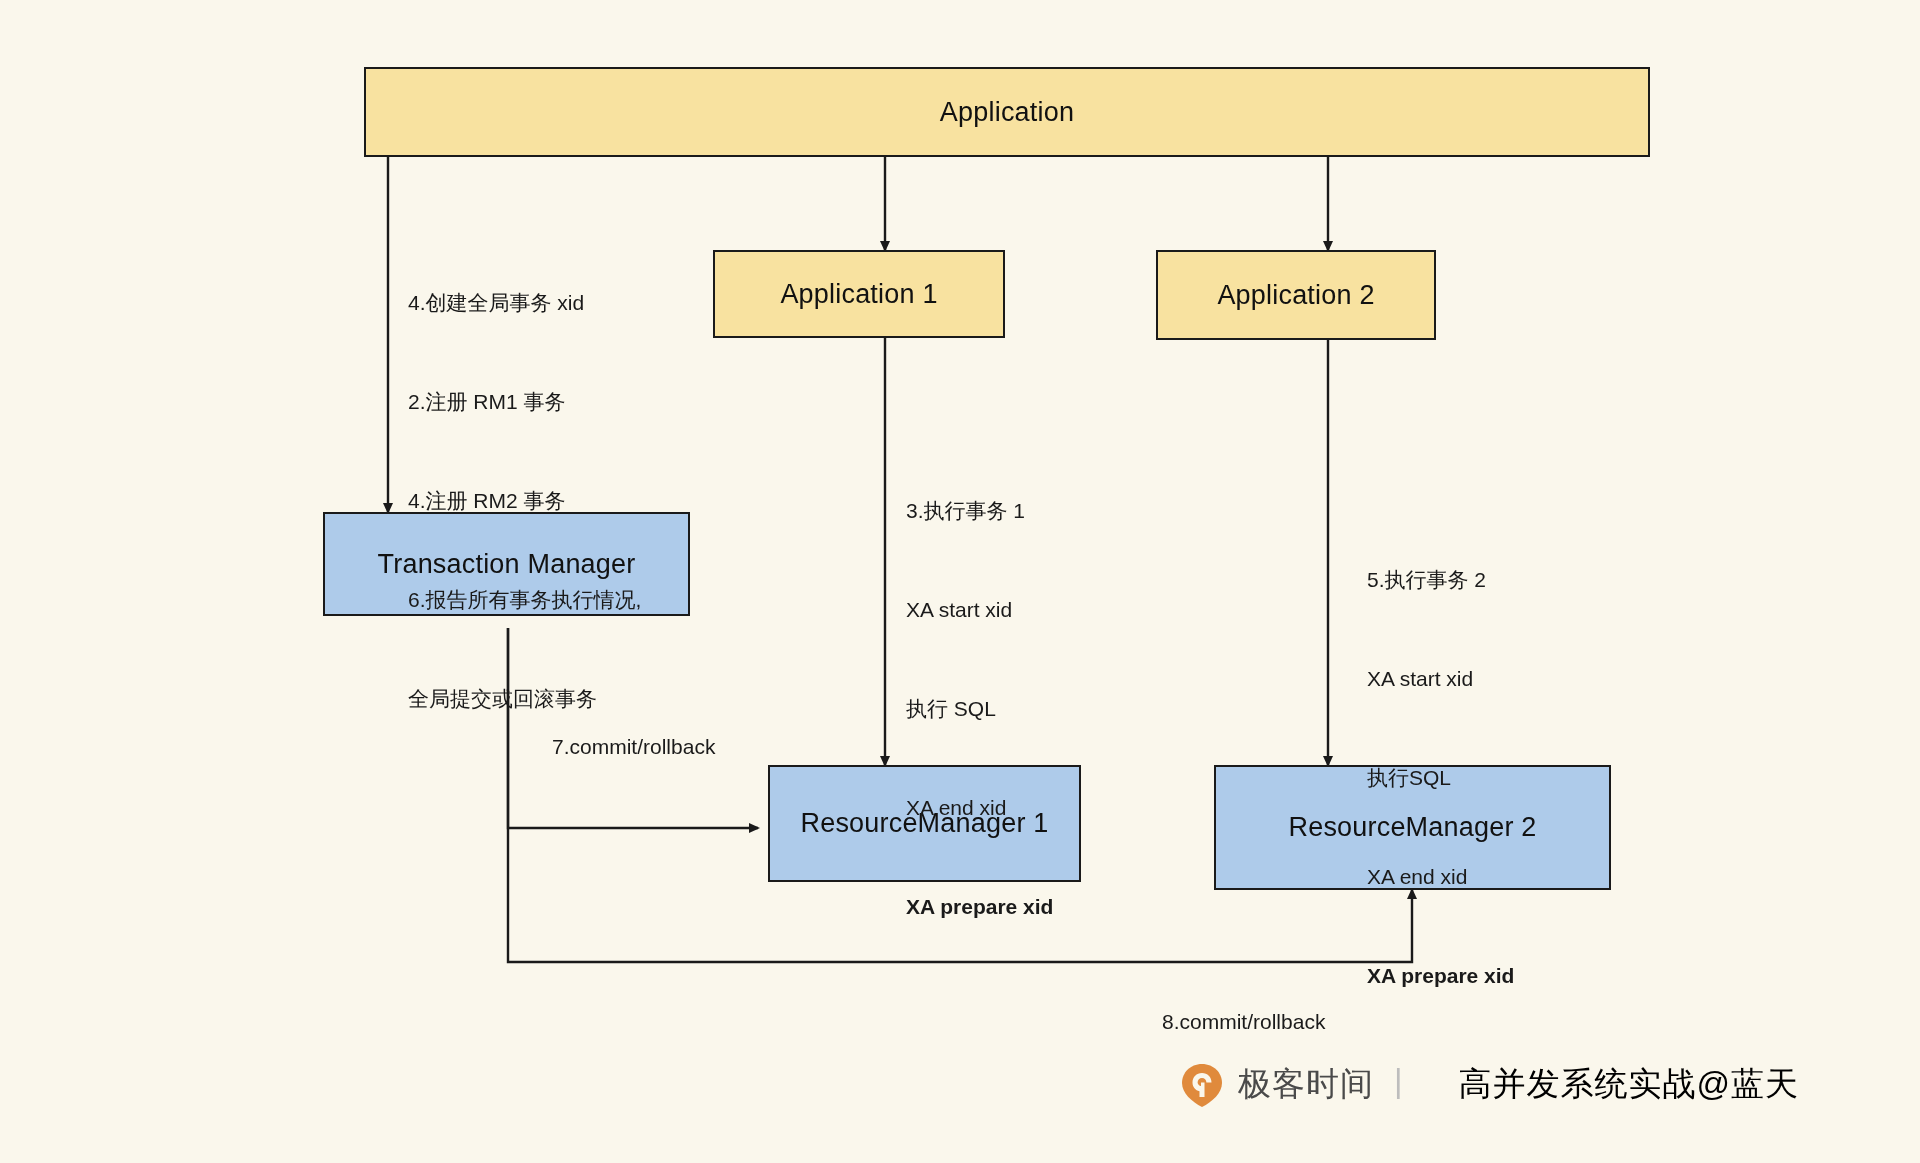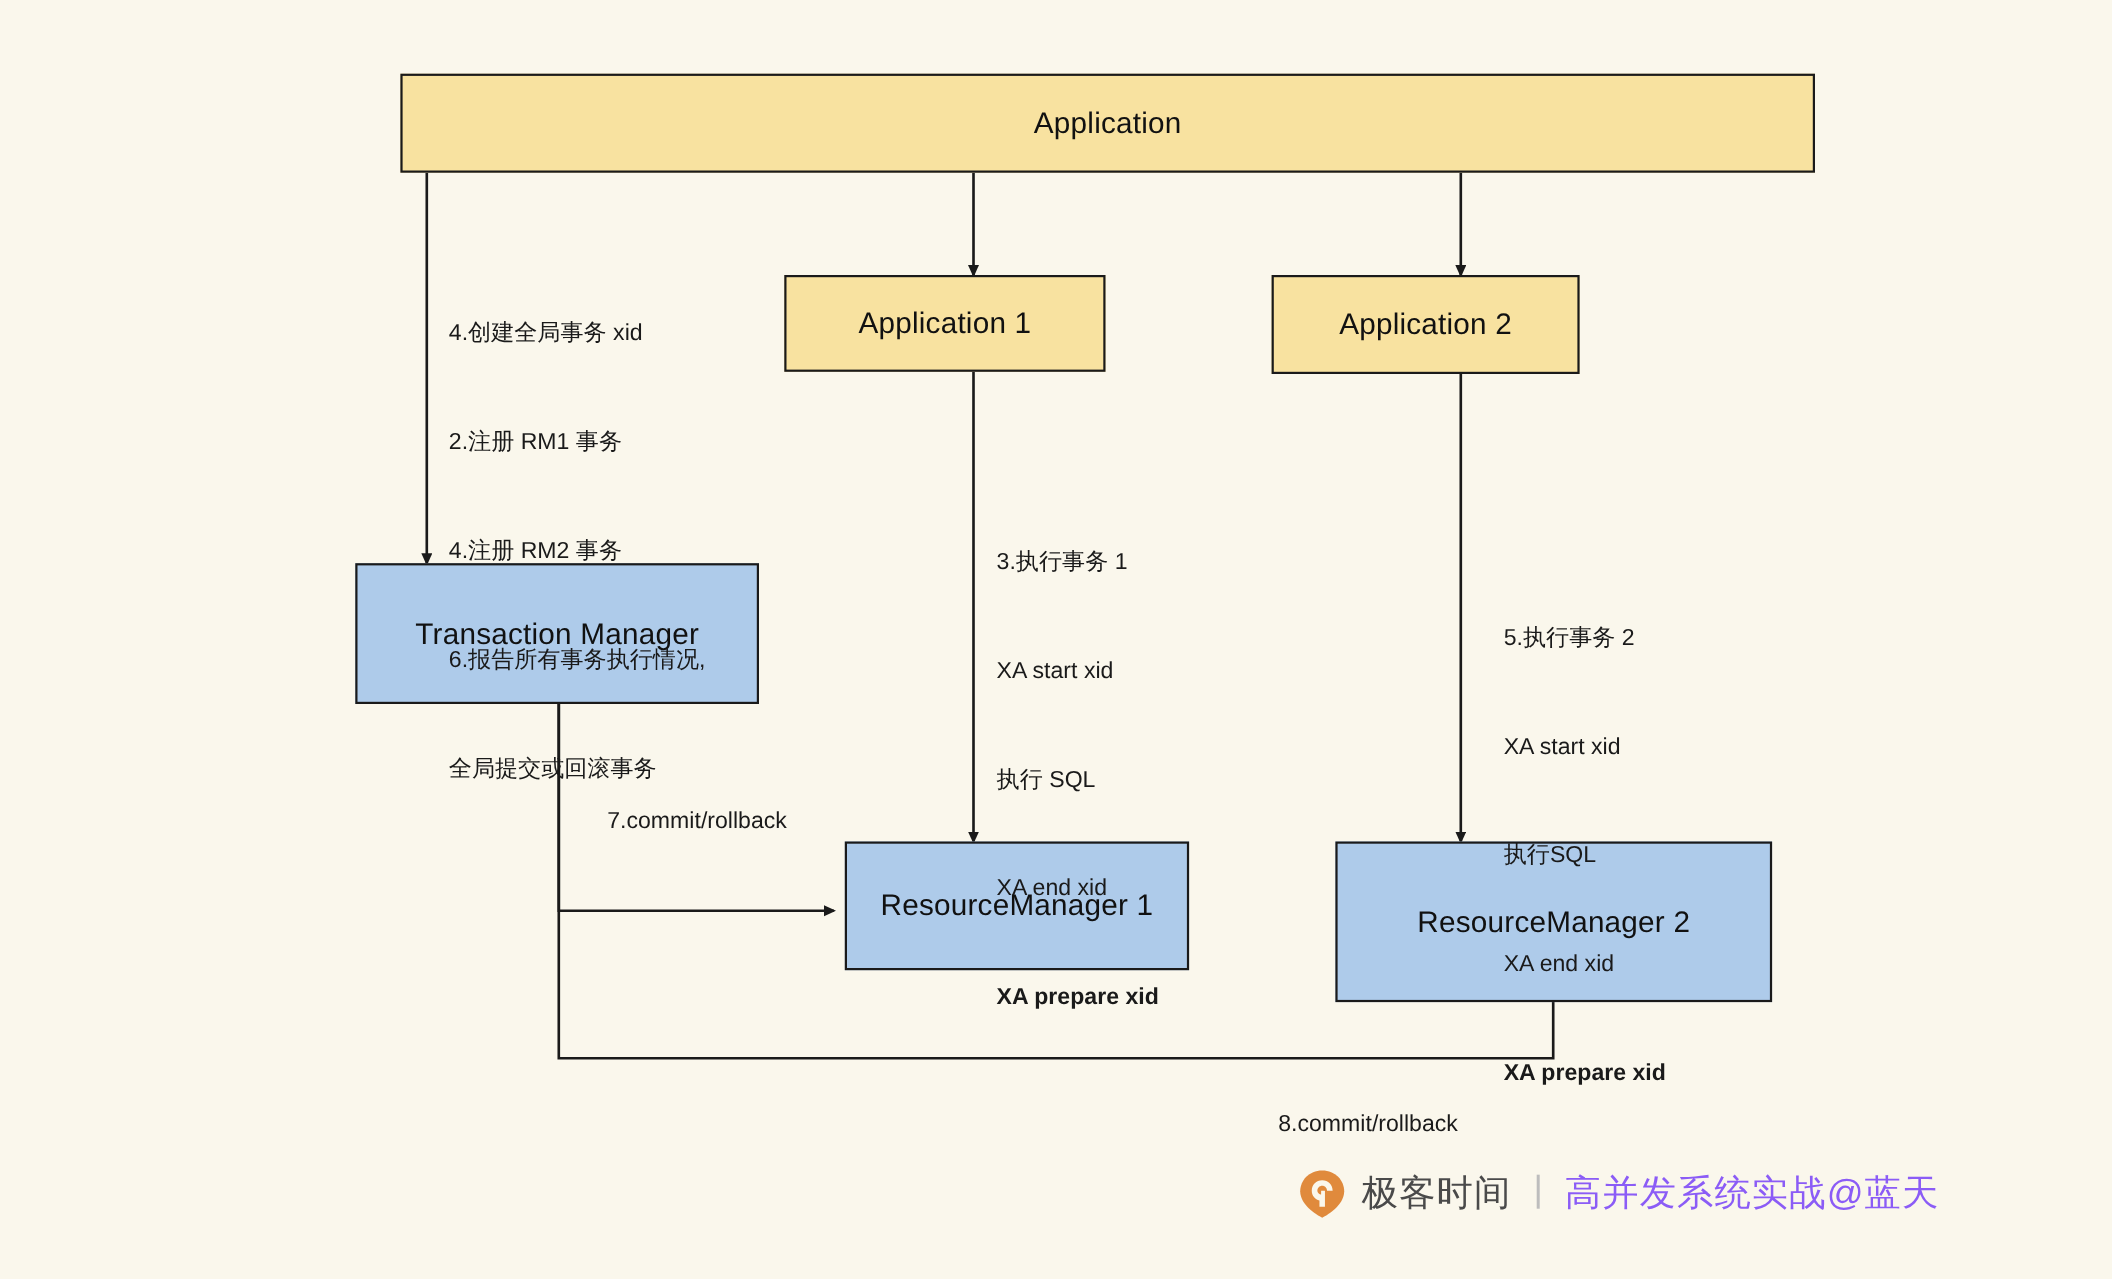--- a/index.html
+++ b/index.html
@@ -70,22 +70,23 @@
     letter-spacing: 1px;
     font-family: "Liberation Sans", "DejaVu Sans", sans-serif;
   }
   .wm-sep {
     color: #bdbdbd;
     font-size: 33px;
     padding: 0 6px;
   }
   .wm-sub {
     font-size: 33px;
-    color: #8b5cf6;
+    color: #000000;
     letter-spacing: 1px;
+    margin-left: 36px;
   }
 </style>
 </head>
 <body>
 
 <div id="canvas">
 
   <svg class="edges" viewBox="0 0 1920 1163" xmlns="http://www.w3.org/2000/svg">
     <defs>
       <marker id="arrow" markerWidth="12" markerHeight="12" refX="9" refY="5" orient="auto" markerUnits="userSpaceOnUse">
@@ -113,29 +114,29 @@
   </div>
 
   <div class="node app" style="left:713px; top:250px; width:292px; height:88px;">
     <span>Application 1</span>
   </div>
 
   <div class="node app" style="left:1156px; top:250px; width:280px; height:90px;">
     <span>Application 2</span>
   </div>
 
-  <div class="node blue" style="left:323px; top:512px; width:367px; height:128px;">
+  <div class="node blue" style="left:323px; top:512px; width:367px; height:104px;">
     <span>Transaction Manager</span>
   </div>
 
   <div class="node blue" style="left:768px; top:765px; width:313px; height:117px;">
     <span>ResourceManager 1</span>
   </div>
 
-  <div class="node blue" style="left:1214px; top:765px; width:397px; height:146px;">
+  <div class="node blue" style="left:1214px; top:765px; width:397px; height:125px;">
     <span>ResourceManager 2</span>
   </div>
 
   <div class="annot" style="left:408px; top:220px;">
     <div>4.创建全局事务 xid</div>
     <div>2.注册 RM1 事务</div>
     <div>4.注册 RM2 事务</div>
     <div>6.报告所有事务执行情况,</div>
     <div>全局提交或回滚事务</div>
   </div>

